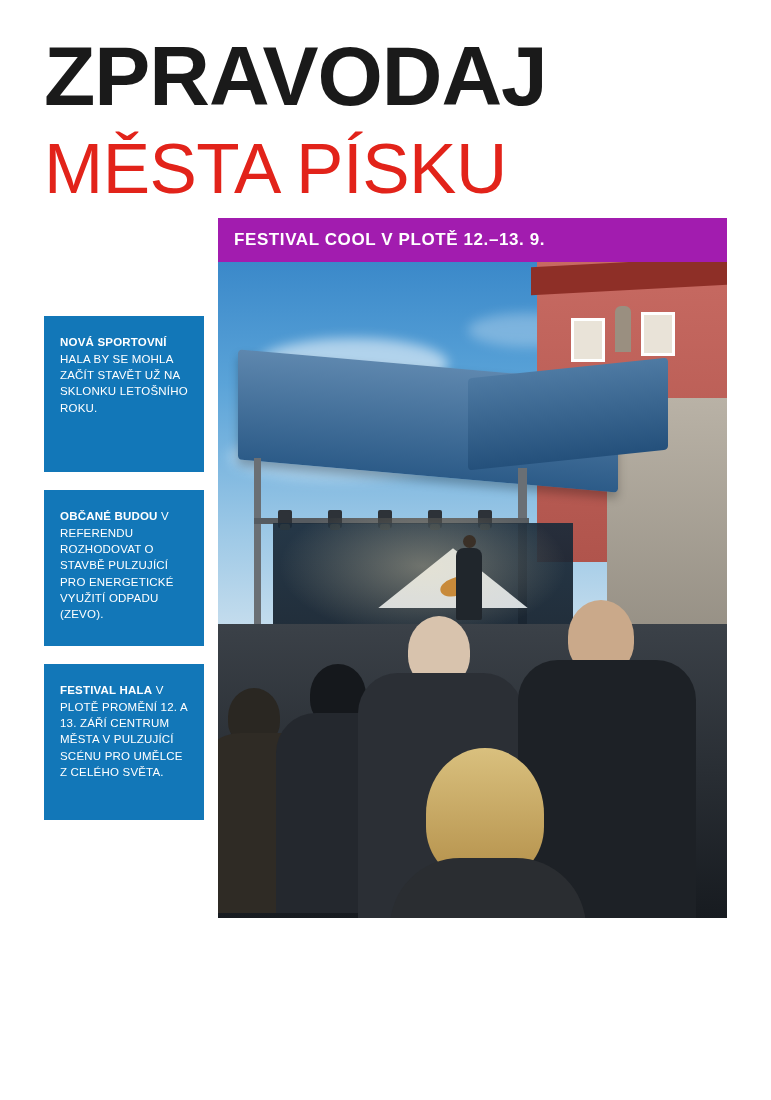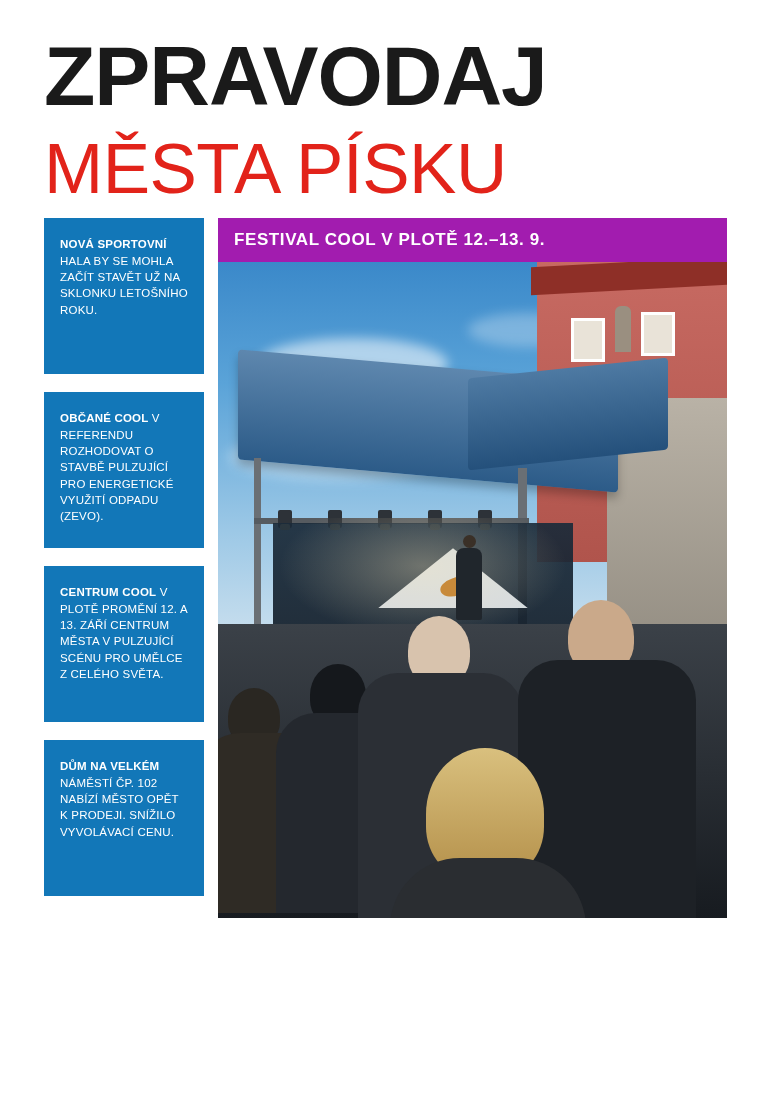--- a/index.html
+++ b/index.html
@@ -71,20 +71,21 @@
     padding: 14px 44px 0 44px;
     gap: 14px;
     box-sizing: border-box;
   }
   .sidebar {
     width: 160px;
     flex: 0 0 160px;
     display: flex;
     flex-direction: column;
     gap: 18px;
+    justify-content: center;
   }
   .teaser {
     background: #1277b8;
     color: #ffffff;
     padding: 18px 16px 20px 16px;
     box-sizing: border-box;
     font-size: 11.5px;
     line-height: 1.42;
     letter-spacing: 0.2px;
   }
@@ -321,30 +322,27 @@
 
   <div class="content">
 
     <div class="sidebar">
 
       <div class="teaser teaser-1">
         <span class="lead">NOVÁ SPORTOVNÍ</span><span> HALA BY SE MOHLA ZAČÍT STAVĚT UŽ NA SKLONKU LETOŠNÍHO ROKU.</span>
       </div>
 
       <div class="teaser teaser-2">
-        <span class="lead">OBČANÉ COOL</span><span> V REFERENDU ROZHODOVAT O STAVBĚ PULZUJÍCÍ PRO ENERGETICKÉ VYUŽITÍ ODPADU (ZEVO).</span>
+        <span class="lead">OBČANÉ BUDOU</span><span> V REFERENDU ROZHODOVAT O STAVBĚ PULZUJÍCÍ PRO ENERGETICKÉ VYUŽITÍ ODPADU (ZEVO).</span>
       </div>
 
       <div class="teaser teaser-3">
-        <span class="lead">CENTRUM COOL</span><span> V PLOTĚ PROMĚNÍ 12. A 13. ZÁŘÍ CENTRUM MĚSTA V PULZUJÍCÍ SCÉNU PRO UMĚLCE Z CELÉHO SVĚTA.</span>
+        <span class="lead">FESTIVAL HALA</span><span> V PLOTĚ PROMĚNÍ 12. A 13. ZÁŘÍ CENTRUM MĚSTA V PULZUJÍCÍ SCÉNU PRO UMĚLCE Z CELÉHO SVĚTA.</span>
       </div>
 
-      <div class="teaser teaser-4">
-        <span class="lead">DŮM NA VELKÉM</span><span> NÁMĚSTÍ ČP. 102 NABÍZÍ MĚSTO OPĚT K PRODEJI. SNÍŽILO VYVOLÁVACÍ CENU.</span>
-      </div>
 
     </div>
 
     <div class="feature">
 
       <div class="feature-headline">FESTIVAL COOL V PLOTĚ 12.–13. 9.</div>
 
       <div class="photo">
         <div class="sky"></div>
         <div class="cloud c1"></div>

